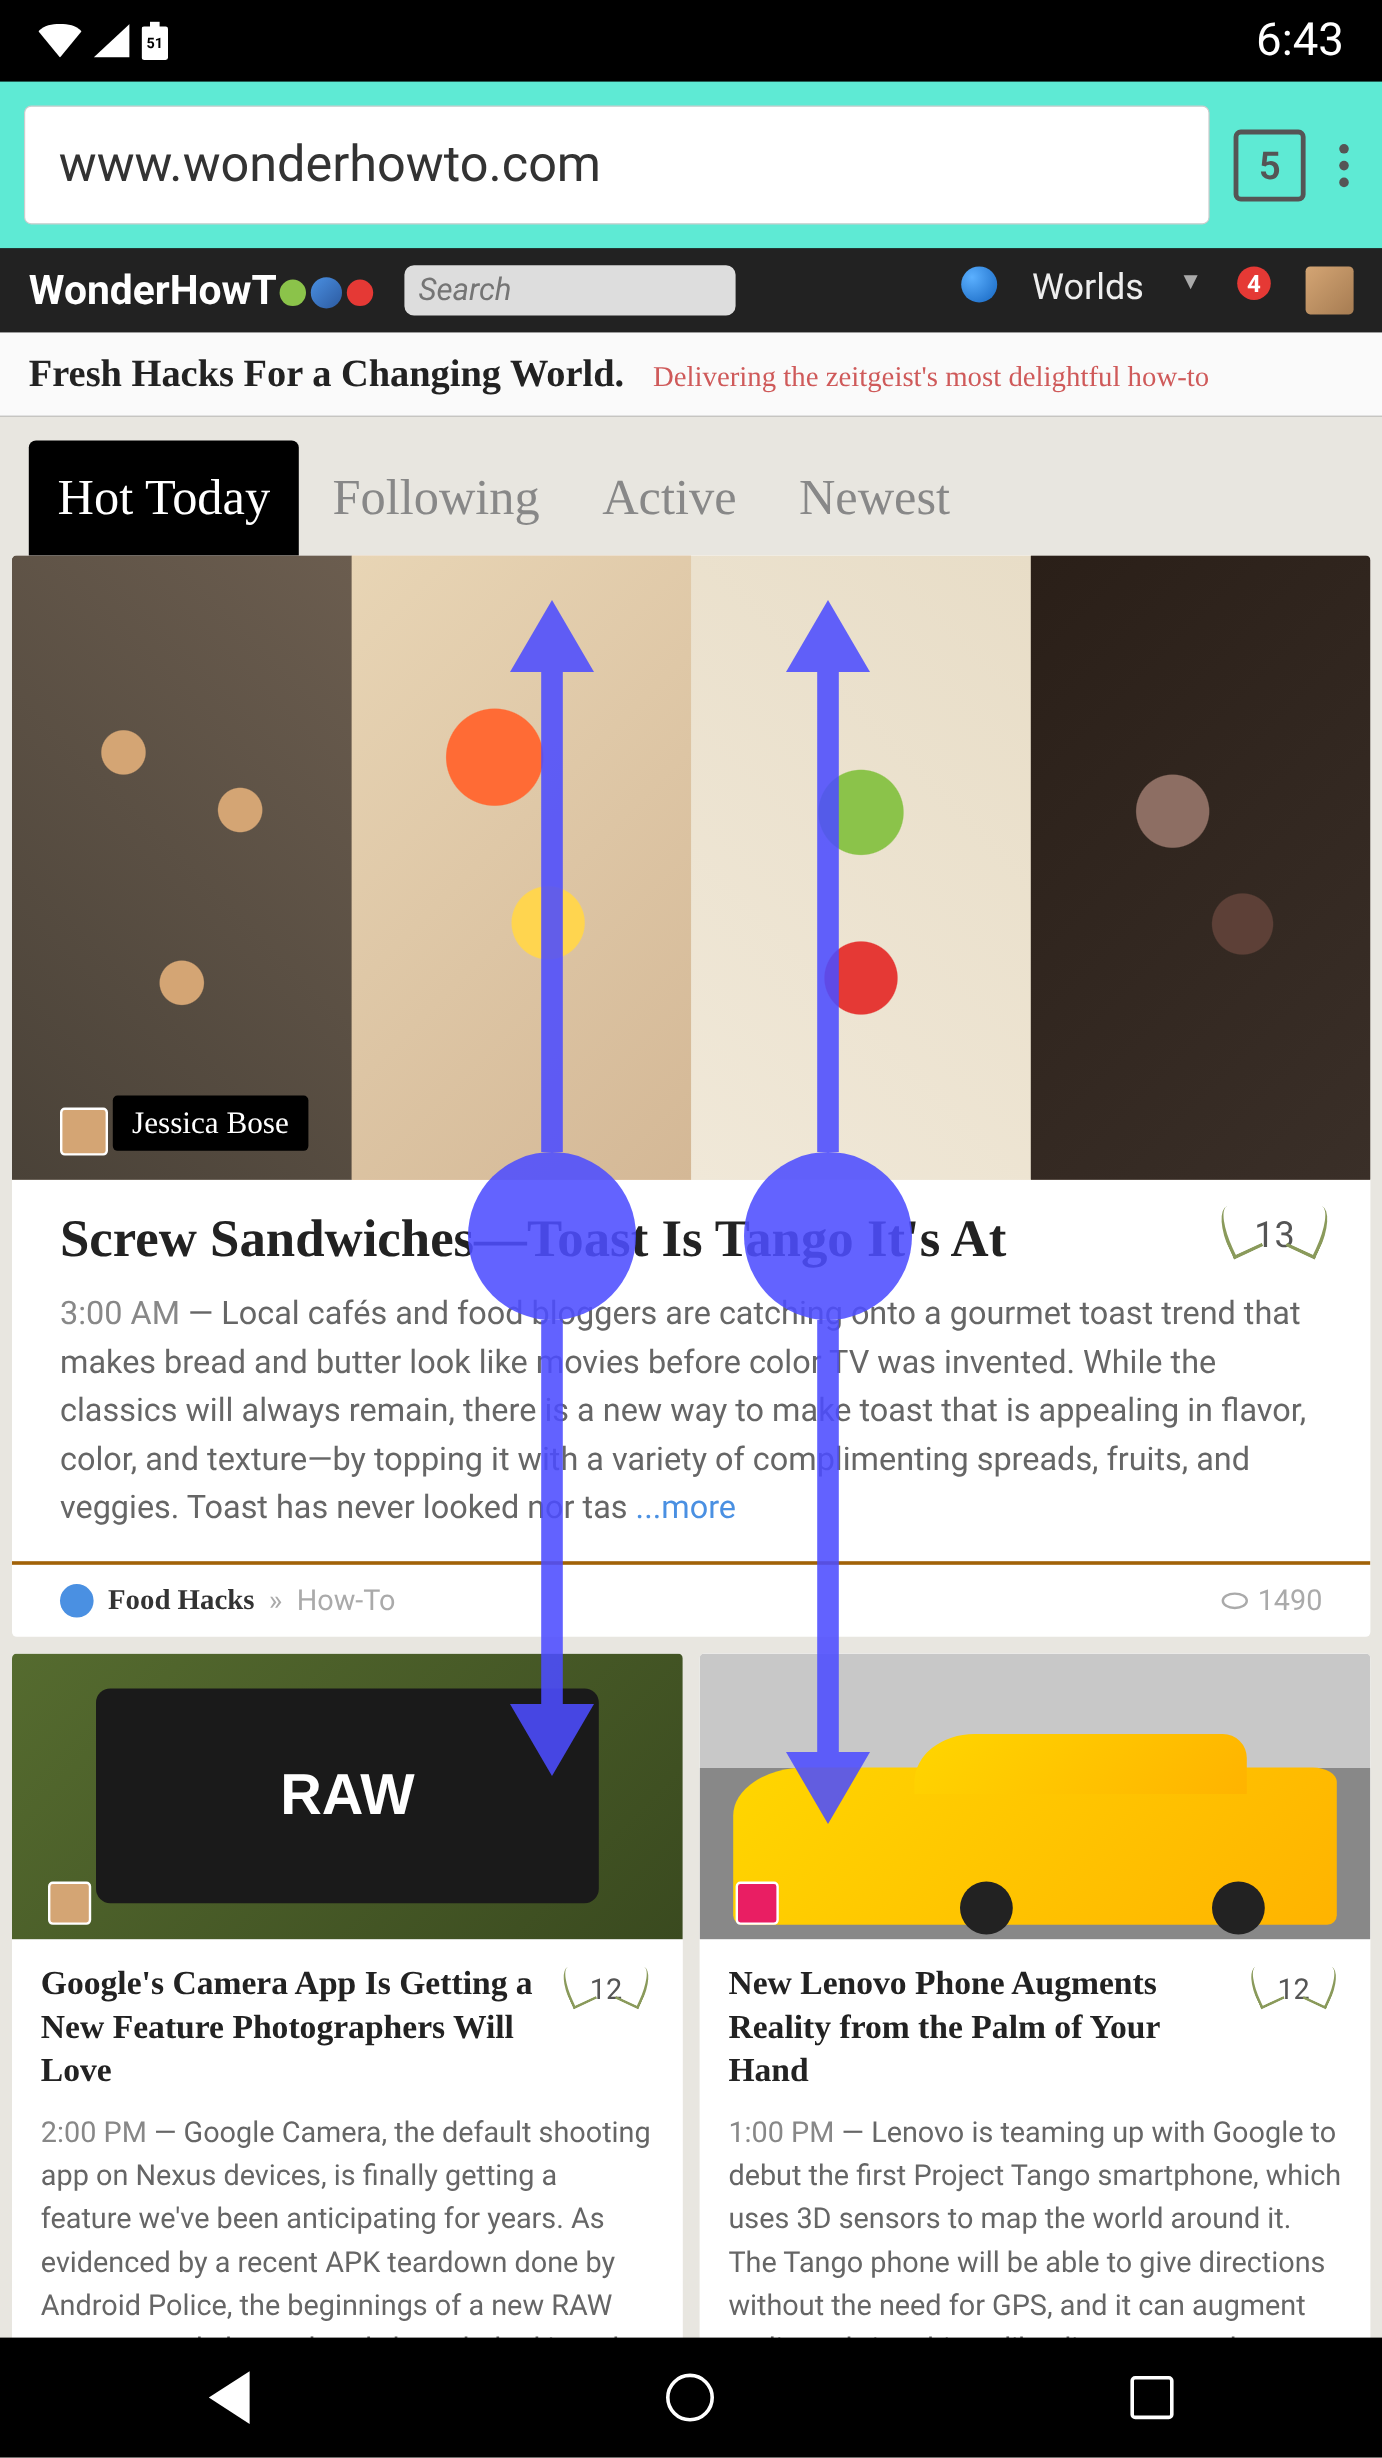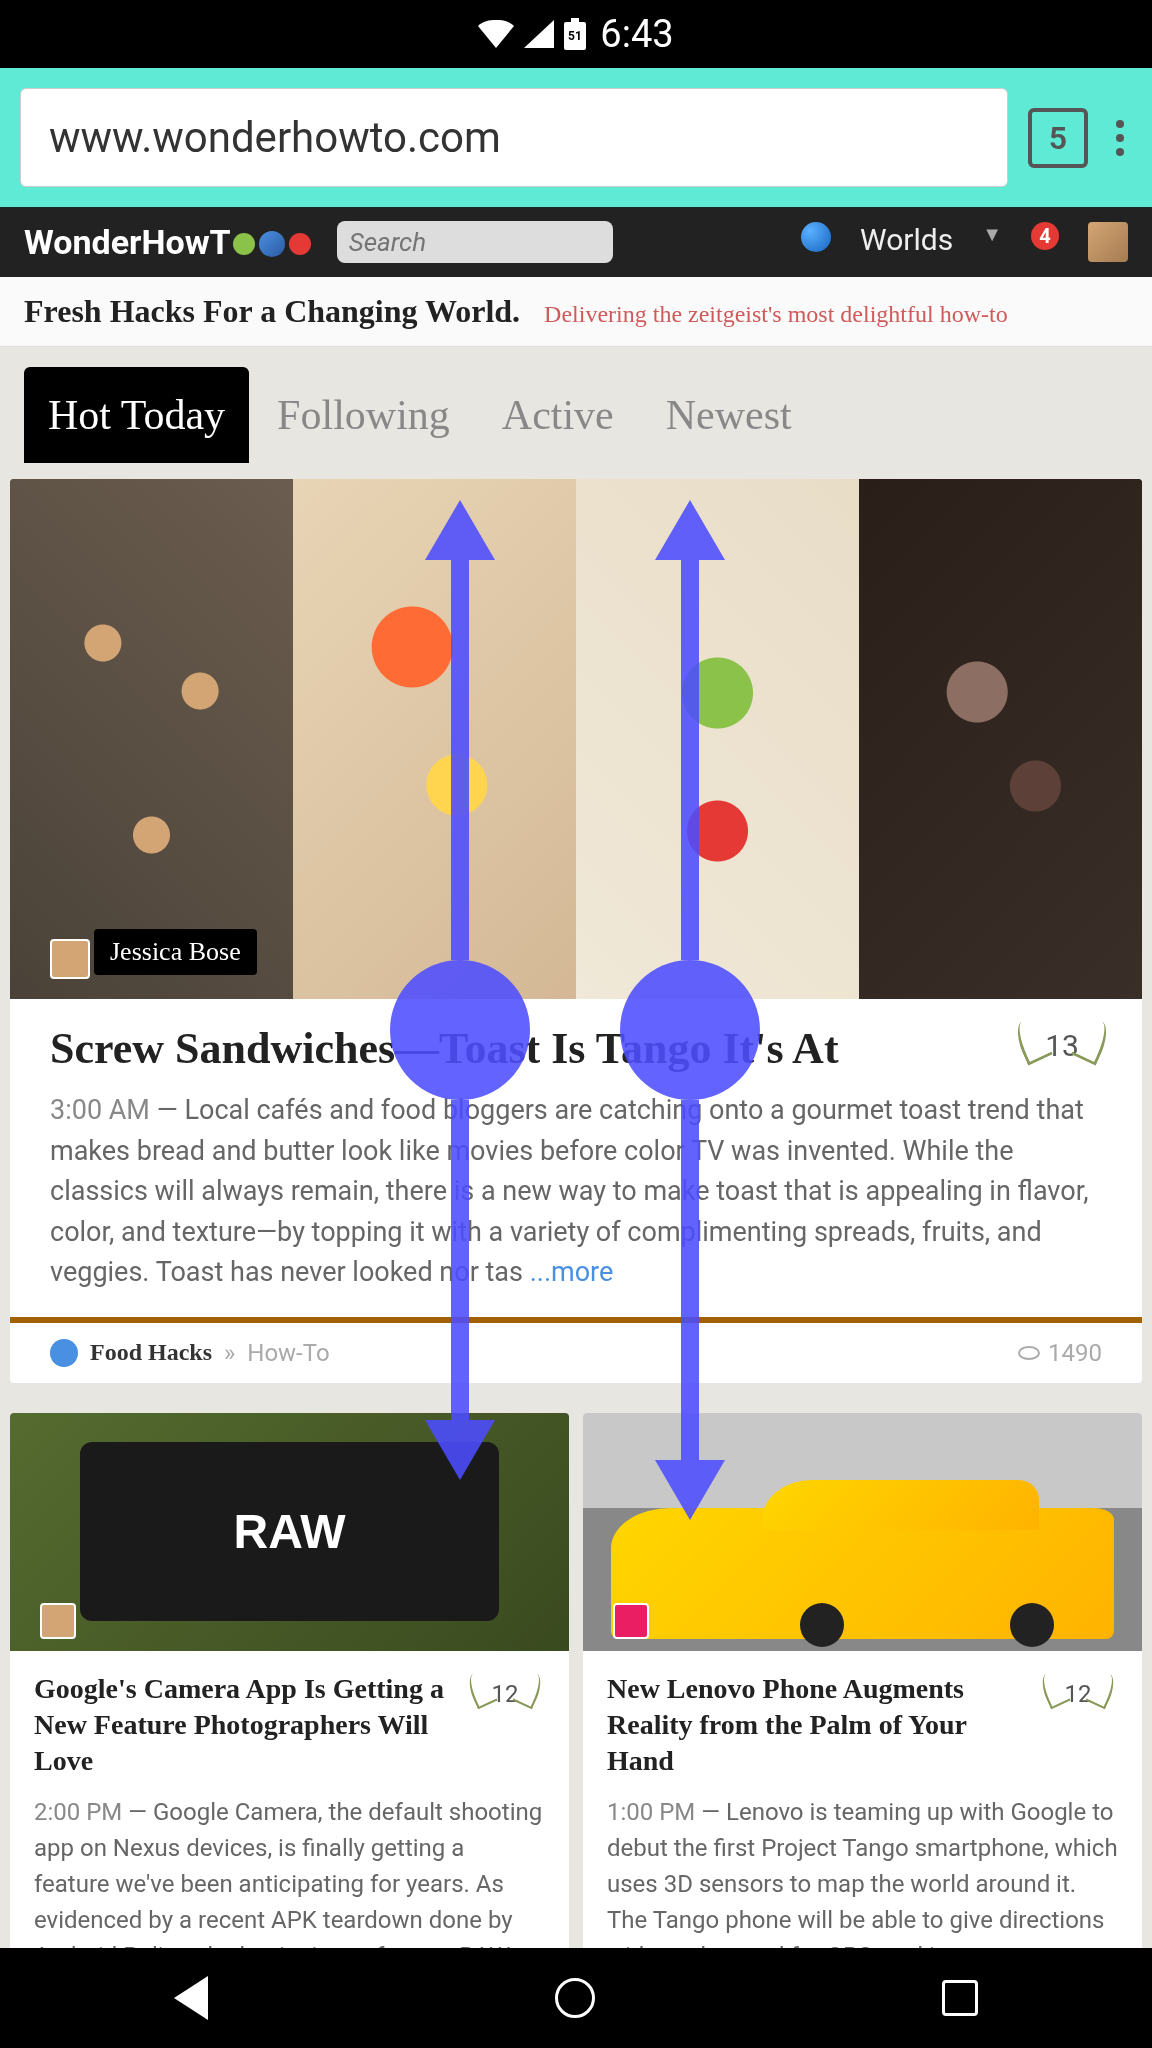--- a/index.html
+++ b/index.html
@@ -1,17 +1,17 @@
 <!DOCTYPE html>
 <html><head>
 <meta charset="utf-8">
 <style>
 *{margin:0;padding:0;box-sizing:border-box;font-family:-apple-system,BlinkMacSystemFont,"Segoe UI",Roboto,Helvetica,Arial,sans-serif}
 body{width:1152px;height:2048px;background:#000;overflow:hidden;position:relative}
-.status-bar{height:68px;background:#000;display:flex;justify-content:center;align-items:center;padding:0 32px;gap:14px}
+.status-bar{height:68px;background:#000;display:flex;justify-content:space-between;align-items:center;padding:0 32px;gap:14px}
 .status-icons{display:flex;gap:10px;align-items:center}
 .status-time{color:#fff;font-size:38px;font-weight:400}
 .browser-chrome{background:#5eead4;padding:20px;display:flex;align-items:center;gap:20px}
 .url-bar{flex:1;background:#fff;border:1px solid #ccc;border-radius:6px;padding:24px 28px;font-size:42px;color:#333}
 .tab-count{width:60px;height:60px;border:4px solid #555;border-radius:6px;display:flex;align-items:center;justify-content:center;font-size:32px;font-weight:600;color:#555}
 .dots{display:flex;flex-direction:column;gap:6px;padding:8px}
 .dot{width:8px;height:8px;background:#555;border-radius:50%}
 .site-header{background:#222;padding:14px 24px;display:flex;align-items:center;gap:24px}
 .logo{display:flex;align-items:center;font-size:34px;font-weight:700}
 .logo-w{color:#fff}
@@ -25,21 +25,21 @@
 .worlds-arrow{font-size:20px;color:#aaa}
 .badge-count{background:#e53935;color:#fff;border-radius:50%;width:28px;height:28px;display:flex;align-items:center;justify-content:center;font-size:20px;font-weight:700}
 .avatar{width:40px;height:40px;border-radius:4px;background:linear-gradient(135deg,#d4a574,#a67c52)}
 .tagline{background:#fafafa;padding:16px 24px;display:flex;align-items:baseline;border-bottom:1px solid #ddd}
 .tagline-main{font-family:Georgia,serif;font-size:32px;font-weight:600;color:#222}
 .tagline-sub{font-family:Georgia,serif;font-size:24px;color:#cf5a5a;margin-left:24px;white-space:nowrap;overflow:hidden}
 .content{background:#e8e6e0;padding:0;height:1740px;overflow:hidden}
 .tabs{display:flex;padding:20px 24px 0;gap:4px}
 .tab{font-family:Georgia,serif;font-size:42px;padding:24px 24px;color:#888;cursor:pointer}
 .tab.active{background:#000;color:#fff;border-radius:6px 6px 0 0}
-.main-card{background:#fff;margin:16px 10px;border-radius:4px;overflow:hidden}
+.main-card{background:#fff;margin:0 10px;border-radius:4px;overflow:hidden}
 .hero-img{height:520px;background:linear-gradient(90deg,#5a4a3a 0% 25%,#d4a574 25% 50%,#e8ddc7 50% 75%,#3a2a1a 75% 100%);position:relative;display:flex}
 .hero-q{flex:1;position:relative}
 .q1{background:linear-gradient(45deg,#4a4238,#6b5d4f);}
 .q1::before{content:"";position:absolute;inset:20px;background:radial-gradient(circle at 30% 30%,#d4a574 18px,transparent 19px),radial-gradient(circle at 70% 40%,#d4a574 18px,transparent 19px),radial-gradient(circle at 50% 70%,#d4a574 18px,transparent 19px)}
 .q2{background:linear-gradient(135deg,#e8d5b5,#d4b896);}
 .q2::before{content:"";position:absolute;inset:30px;background:radial-gradient(circle at 40% 30%,#ff6b35 40px,transparent 41px),radial-gradient(circle at 60% 60%,#ffd54f 30px,transparent 31px)}
 .q3{background:linear-gradient(45deg,#f0e8d8,#e8ddc7);}
 .q3::before{content:"";position:absolute;inset:30px;background:radial-gradient(circle at 50% 40%,#8bc34a 35px,transparent 36px),radial-gradient(circle at 50% 70%,#e53935 30px,transparent 31px)}
 .q4{background:linear-gradient(135deg,#2a1f18,#3a2f28);}
 .q4::before{content:"";position:absolute;inset:25px;background:radial-gradient(circle at 40% 40%,#8d6e63 30px,transparent 31px),radial-gradient(circle at 65% 60%,#5d4037 25px,transparent 26px)}
@@ -47,21 +47,21 @@
 .author-av{position:absolute;bottom:20px;left:40px;width:40px;height:40px;border-radius:4px;background:#d4a574;border:2px solid #fff}
 .card-body{padding:24px 40px}
 .card-title{font-family:Georgia,serif;font-size:44px;font-weight:700;color:#222;margin-bottom:16px}
 .score-badge{float:right;position:relative;width:80px;height:60px;display:flex;align-items:center;justify-content:center;font-size:30px;color:#555;margin-top:-8px}
 .score-badge::before,.score-badge::after{content:"";position:absolute;width:24px;height:40px;border:3px solid #8a9a5b;border-radius:50% 50% 0 0/80% 80% 0 0;top:4px}
 .score-badge::before{left:-4px;transform:rotate(-25deg);border-right:none;border-top:none}
 .score-badge::after{right:-4px;transform:rotate(25deg);border-left:none;border-top:none}
 .card-excerpt{font-size:27px;color:#666;line-height:1.5}
 .card-time{color:#888}
 .more-link{color:#4a90e2}
-.card-foot{padding:16px 40px;border-top:6px solid #a16207;display:flex;align-items:center;gap:12px;font-size:24px}
+.card-foot{padding:16px 40px;border-top:3px solid #a16207;display:flex;align-items:flex-end;gap:12px;font-size:24px}
 .foot-ic{width:28px;height:28px;border-radius:50%;background:#4a90e2}
 .foot-cat{font-family:Georgia,serif;font-weight:600;color:#333}
 .foot-sub{color:#aaa}
 .views{margin-left:auto;color:#aaa;display:flex;align-items:center;gap:8px}
 .eye-ic{width:22px;height:14px;border:2px solid #aaa;border-radius:50%}
 .small-grid{display:flex;gap:14px;padding:14px 10px 0}
 .small-card{flex:1;background:#fff;border-radius:4px;overflow:hidden}
 .small-img{height:238px;position:relative}
 .img-raw{background:linear-gradient(135deg,#556b2f,#3a4a1f);display:flex;align-items:center;justify-content:center}
 .phone-mock{width:75%;height:75%;background:#1a1a1a;border-radius:12px;display:flex;align-items:center;justify-content:center;position:relative}

